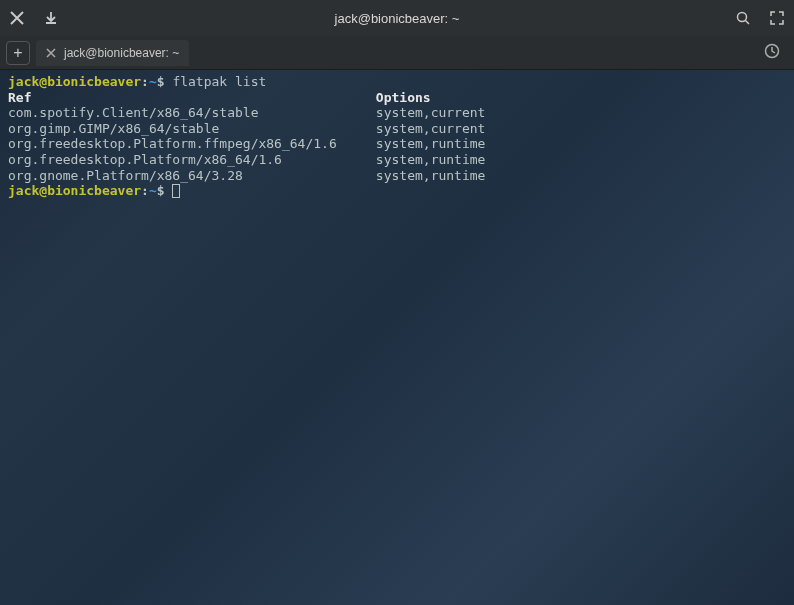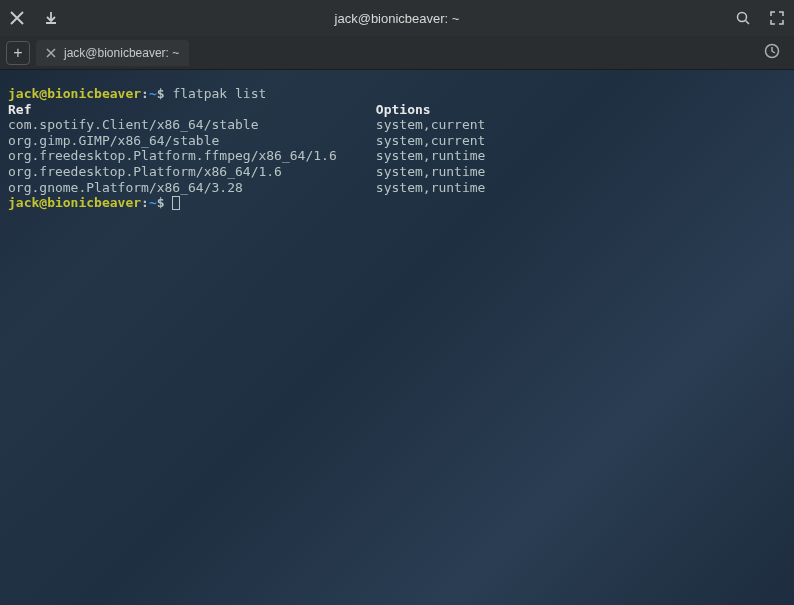--- a/index.html
+++ b/index.html
@@ -82,21 +82,21 @@
   }
   .history-icon {
     width: 16px;
     height: 16px;
     fill: none;
     stroke: #aaa;
     stroke-width: 1.5;
     cursor: pointer;
   }
   .terminal {
-    padding: 16px 8px;
+    padding: 4px 8px;
     color: #b8c4c4;
     line-height: 1.2;
     white-space: pre;
     font-family: 'DejaVu Sans Mono', 'Liberation Mono', monospace;
     font-size: 13px;
     letter-spacing: 0;
   }
   .prompt-user { color: #c4c430; font-weight: bold; }
   .prompt-sep { color: #b8c4c4; font-weight: bold; }
   .prompt-path { color: #3c9de8; font-weight: bold; }

